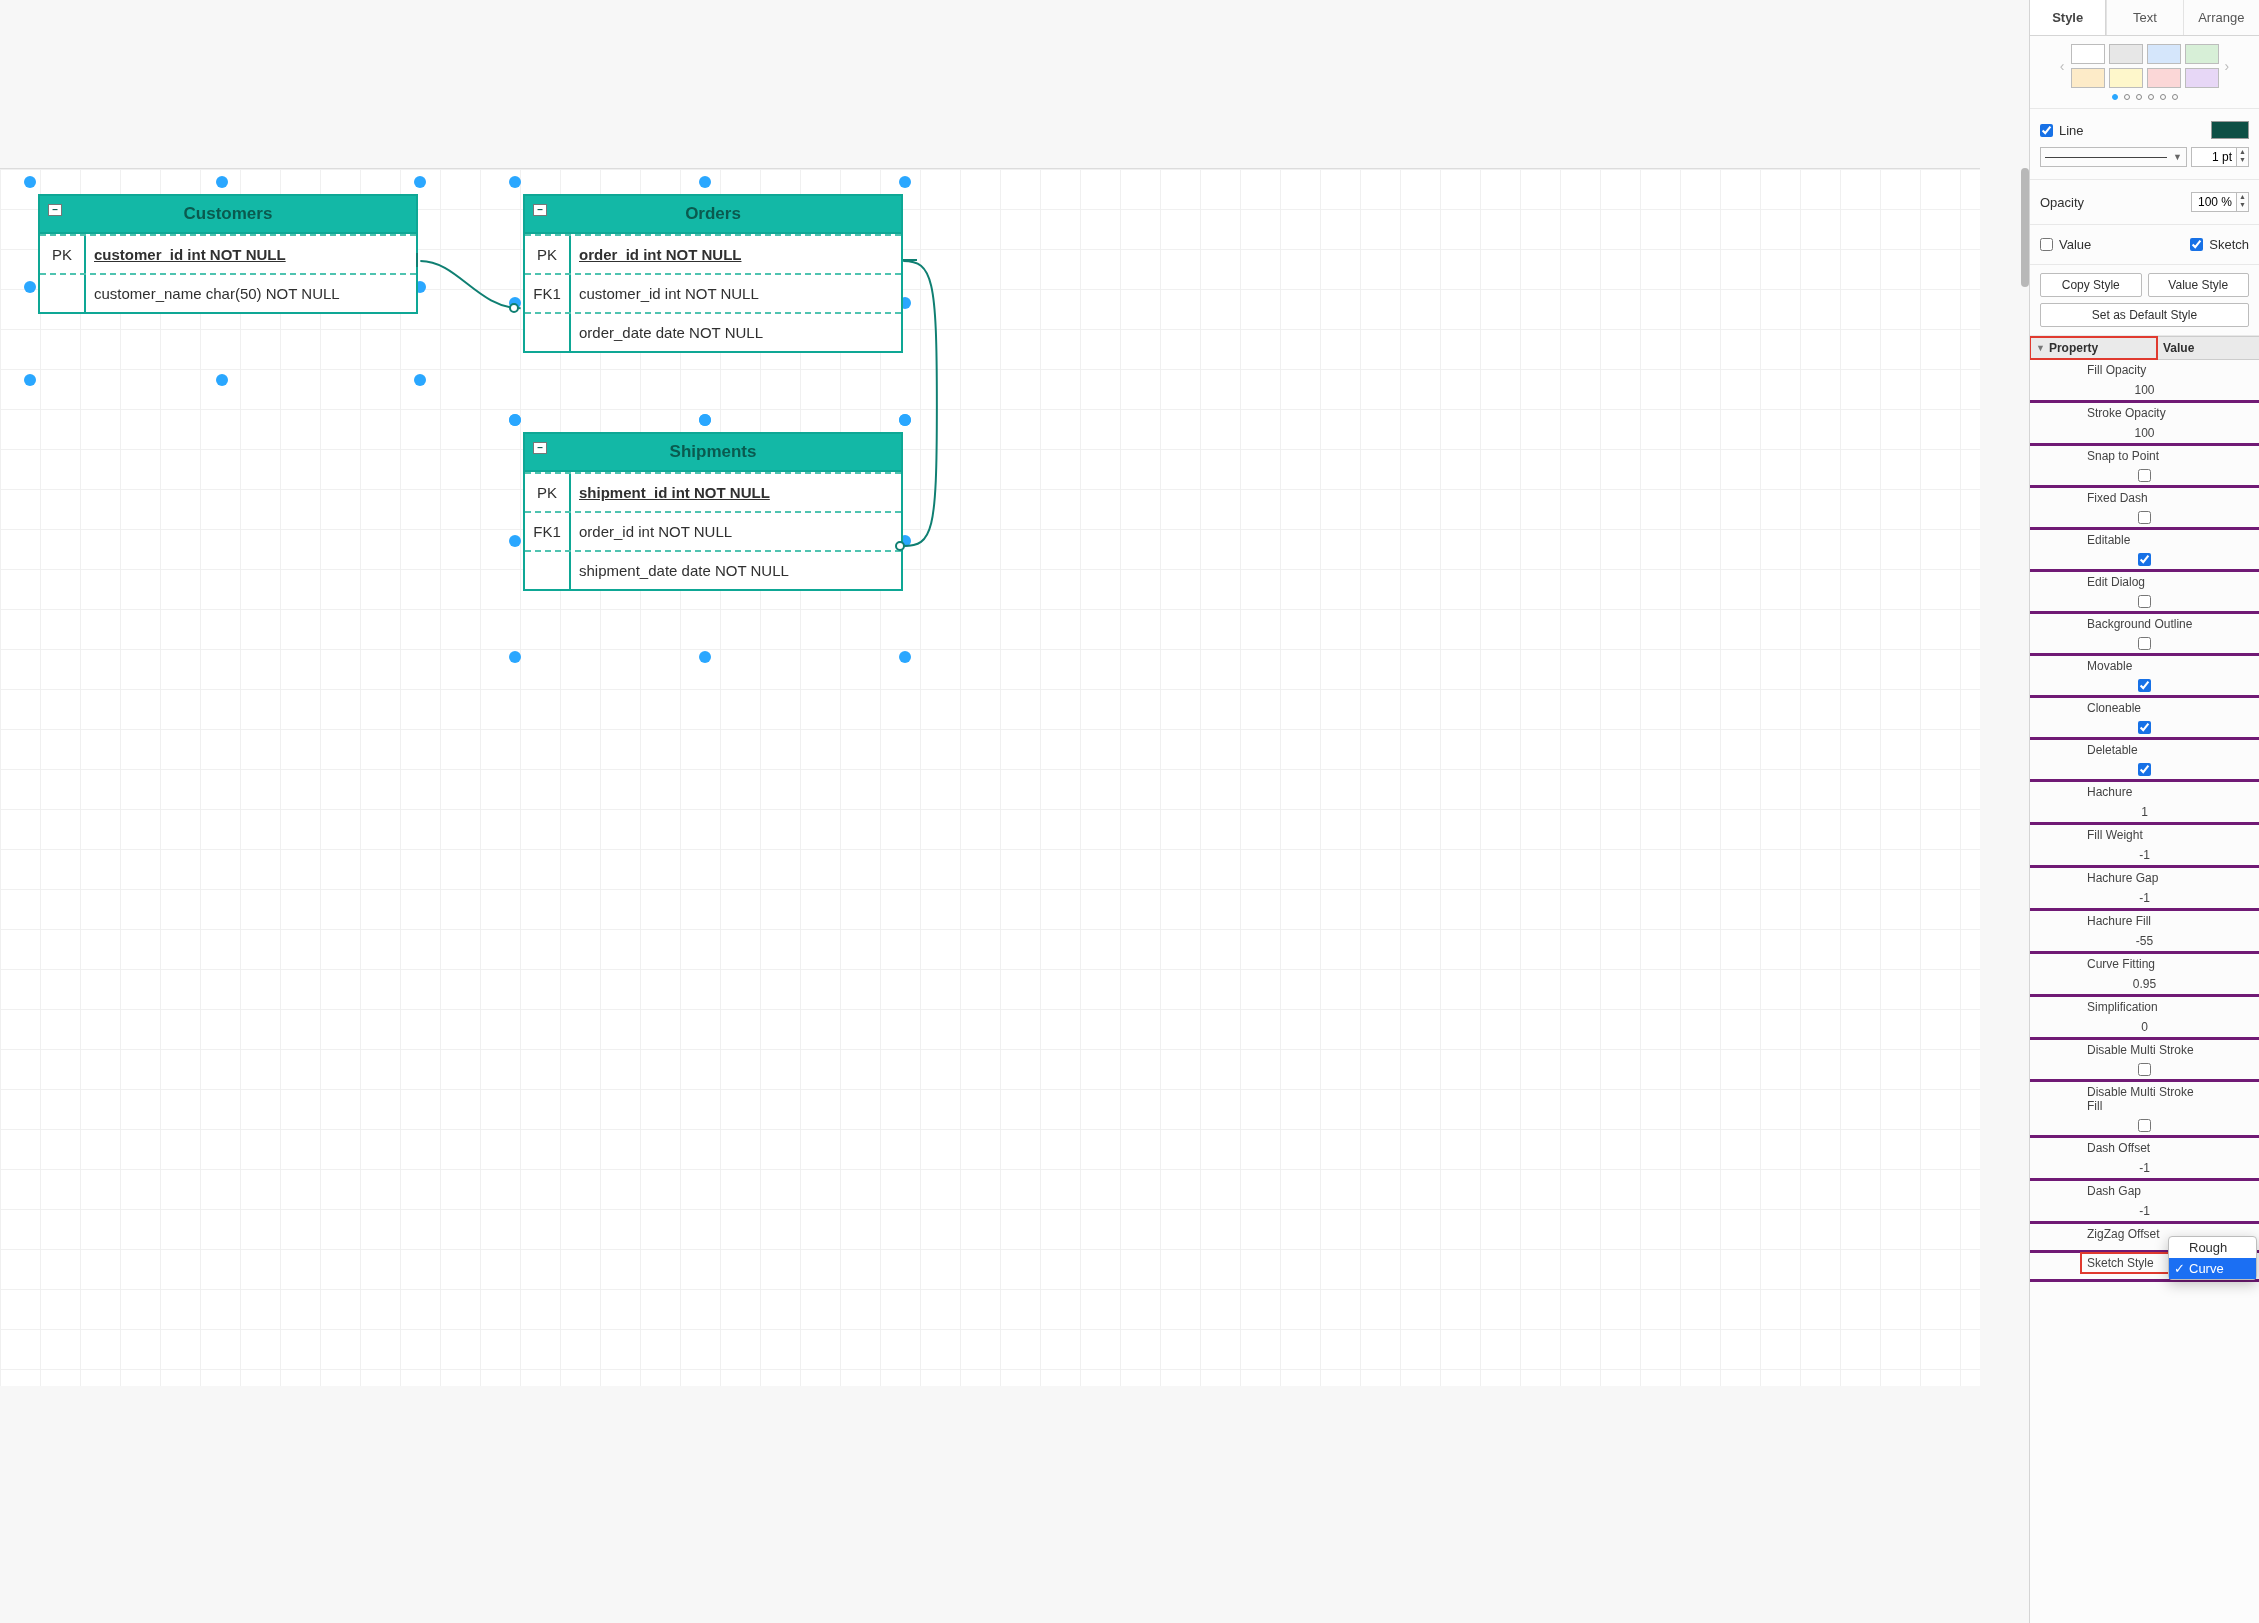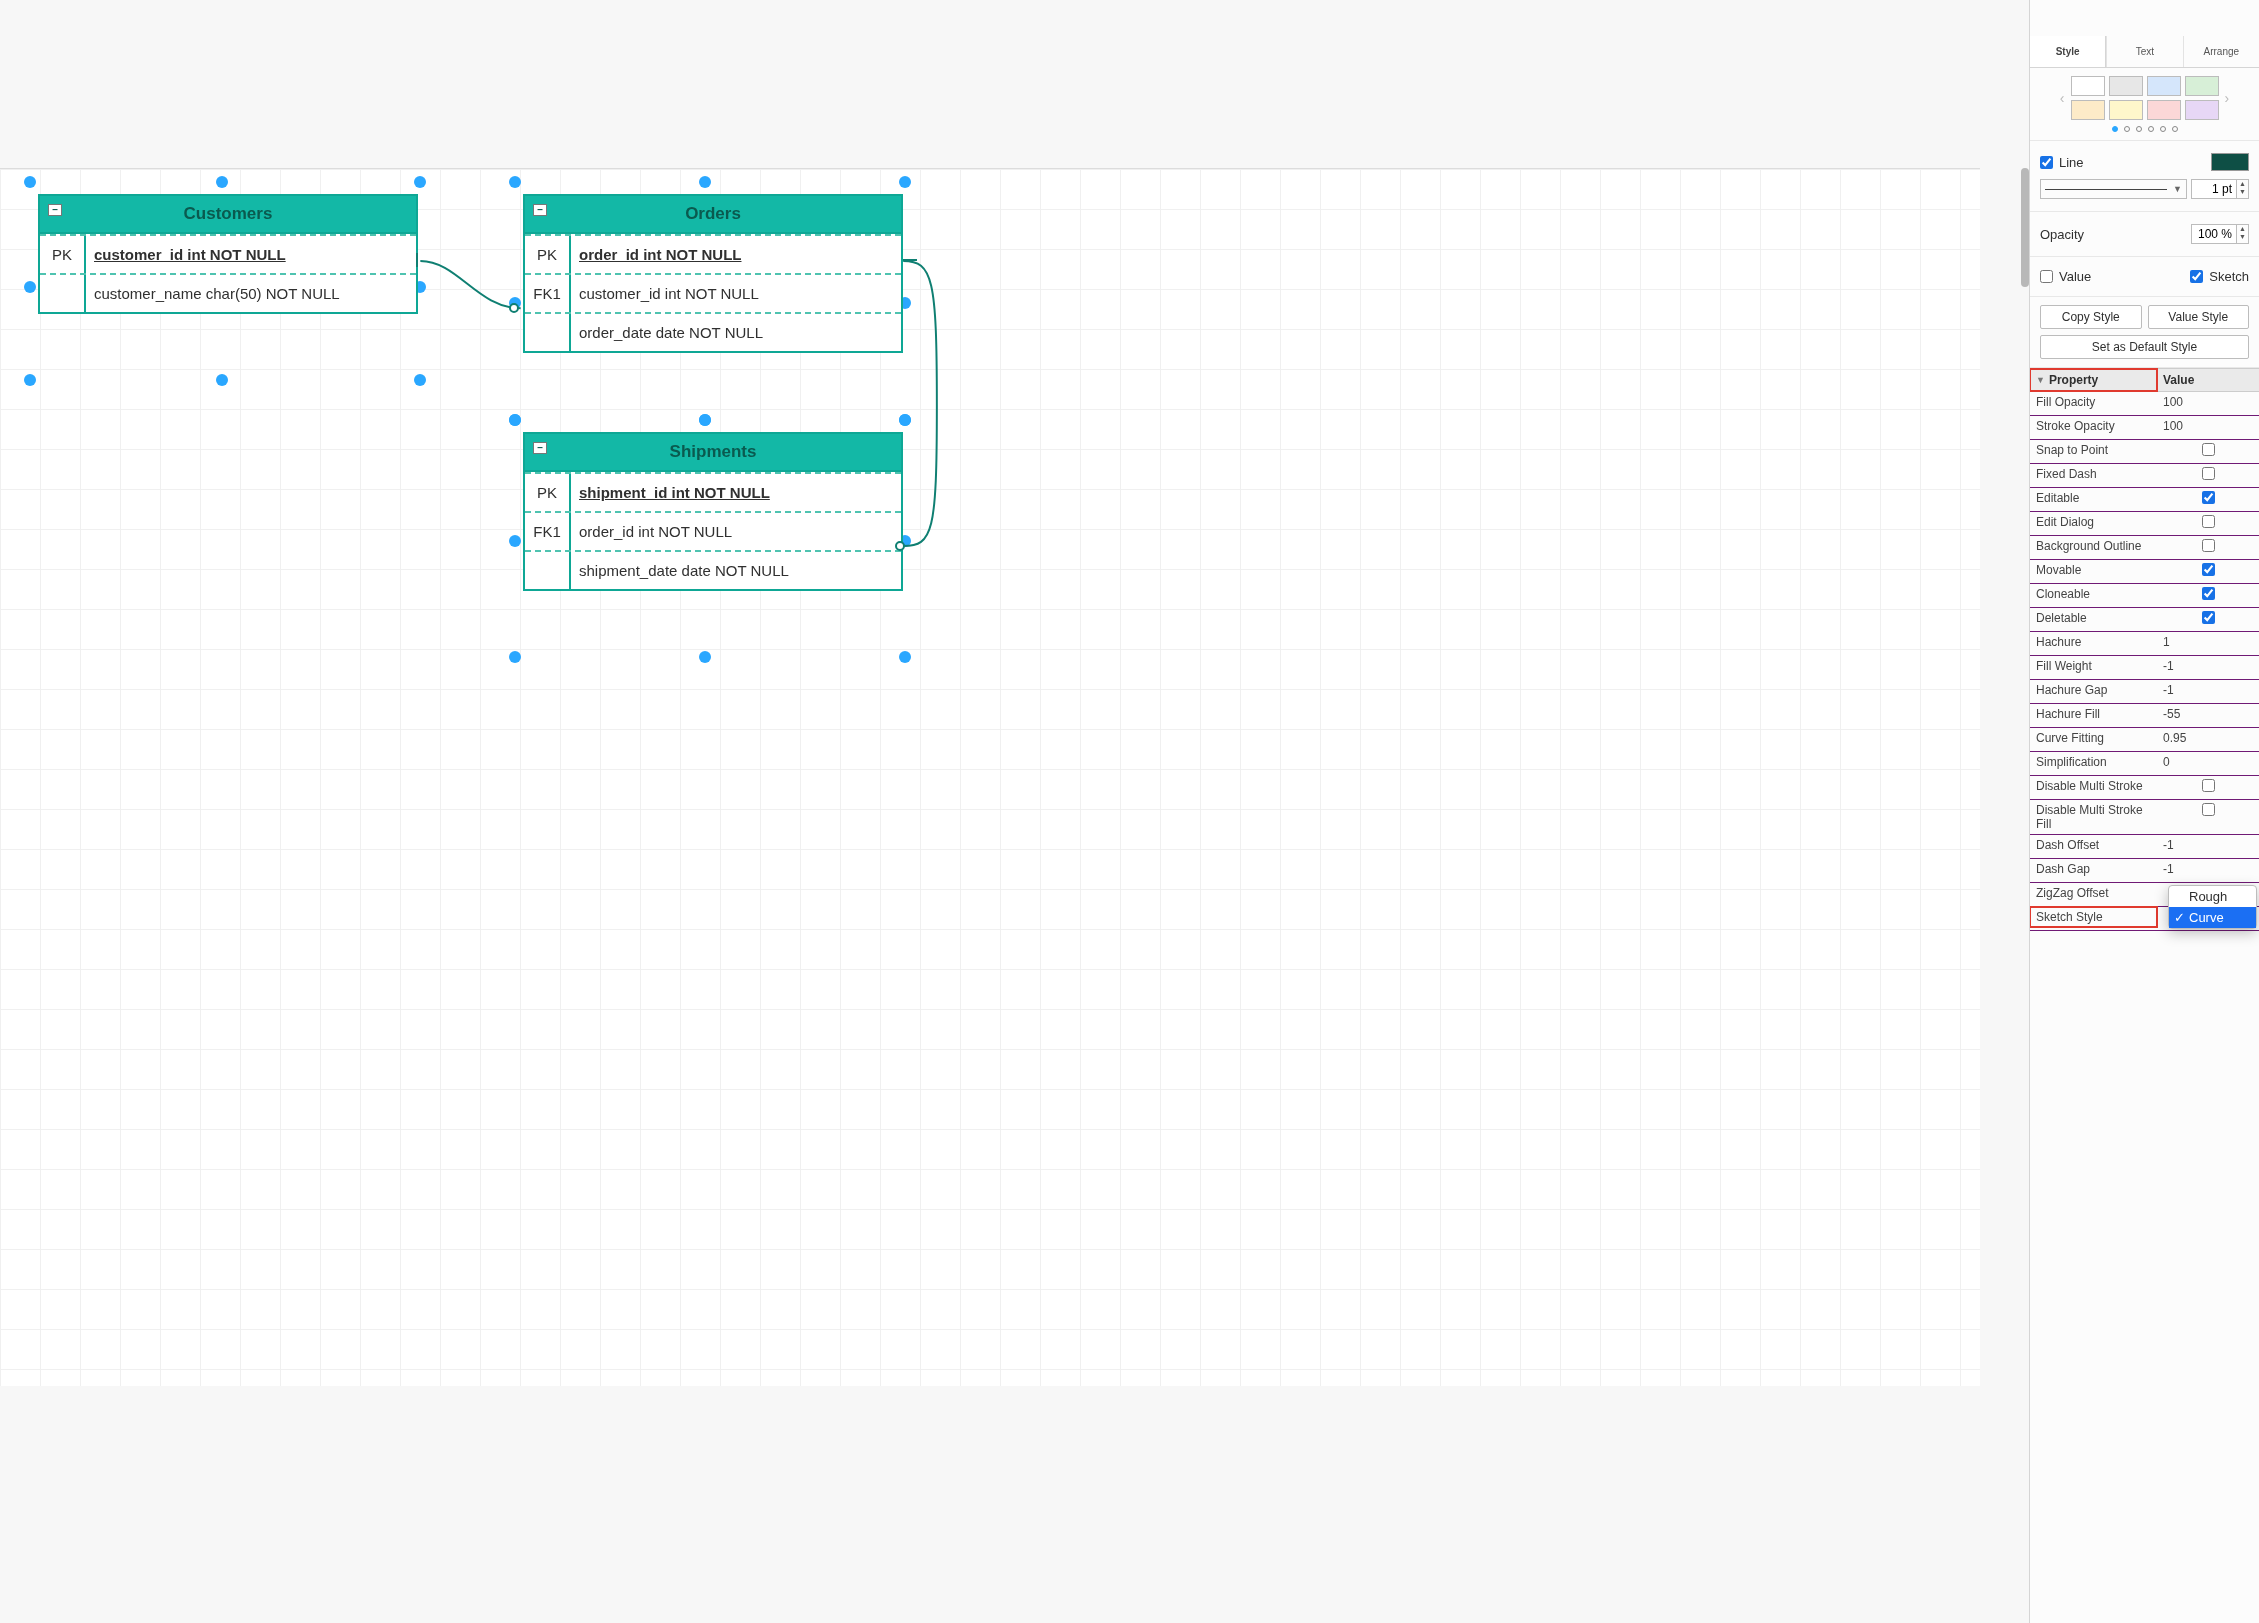--- a/index.html
+++ b/index.html
@@ -67,21 +67,21 @@
 .conn-end { position:absolute; width:10px;height:10px;border:2px solid #0f7f72;border-radius:50%;background:#fff; }
 .conn-tick { position:absolute; width:2px;height:14px;background:#0f7f72; }
 .conn-tick.h { width:14px; height:2px; }
 
 
 .scroll-thumb { position:absolute; right:0; top:168px; width:8px; height:119px; background:#b8b8b8; border-radius:4px; }
 
 
 .sidebar { width: 230px; min-width: 230px; background: #fcfcfc; border-left: 1px solid #d5d5d5; display: flex; flex-direction: column; overflow-y: auto; }
 .tabbar { display: flex; border-bottom: 1px solid #d5d5d5; }
-.tabbar .tab { flex:1; text-align:center; padding:10px 0; font-size:10px; color:#555; cursor:pointer;margin-top:36px; }
+.tabbar .tab { flex:1; text-align:center; padding:10px 0; font-size:13px; color:#555; cursor:pointer; }
 .tabbar .tab.active { background:#fff; font-weight:700; color:#444; border-right:1px solid #d5d5d5; }
 .tabbar .tab + .tab { border-left:1px solid #e3e3e3; }
 
 .section { padding: 8px 10px; border-bottom: 1px solid #e8e8e8; }
 .swatch-row { display:flex; align-items:center; gap:4px; justify-content:center; }
 .swatch-row .chev { color:#bbb; font-size:14px; padding:0 2px; cursor:pointer; }
 .swatches { display:grid; grid-template-columns: repeat(4, 34px); grid-auto-rows: 20px; gap:4px; }
 .swatch { border:1px solid #bcbcbc; cursor:pointer; }
 .dots-row { display:flex; gap:6px; justify-content:center; margin-top:6px; }
 .dots-row .dot { width:6px;height:6px;border:1px solid #888;border-radius:50%; }
@@ -101,21 +101,21 @@
 .line-style .sel .dd { font-size:9px; color:#666; }
 
 .btn-pair { display:flex; gap:6px; }
 .btn { flex:1; border:1px solid #bcbcbc; background:#fff; padding:4px 0; font-size:12px; text-align:center; cursor:pointer; border-radius:2px; }
 
 
 .prop-header { display:flex; background:#eaeaea; font-weight:700; font-size:12px; border-top:1px solid #ccc; border-bottom:1px solid #ccc; }
 .prop-header .ph1 { width:127px; padding:4px 6px; display:flex; align-items:center; gap:4px; }
 .prop-header .ph2 { flex:1; padding:4px 6px; }
 .highlight-red { outline: 2px solid #e03a2f; outline-offset:-1px; }
-.prop-row { display:flex; align-items:flex-start; font-size:12px; color:#444; border-bottom:1px solid #701a75; min-height:24px; }
+.prop-row { display:flex; align-items:center; font-size:12px; color:#444; border-bottom:3px solid #701a75; min-height:24px;flex-direction:column; }
 .prop-row .pk { width:127px; padding:3px 6px; }
 .prop-row .pv { flex:1; padding:3px 6px; display:flex; align-items:center; }
 .prop-row .pv.center { justify-content:center; }
 input[type=checkbox]{ accent-color:#1771e6; width:13px; height:13px; }
 
 
 .dropdown {
   position:absolute; background:#fff; border:1px solid #bdbdbd; border-radius:4px;
   box-shadow: 0 4px 14px rgba(0,0,0,.25); font-size:13px; min-width:89px; z-index:50;
 }

